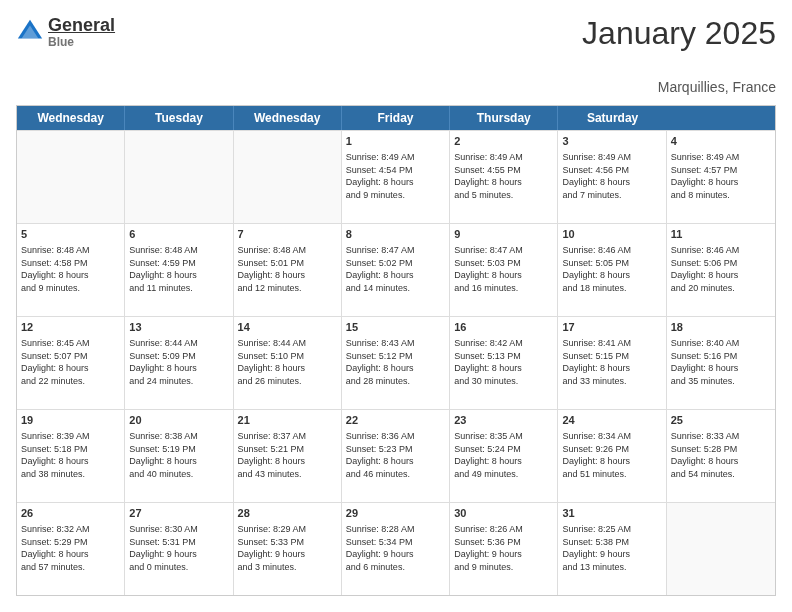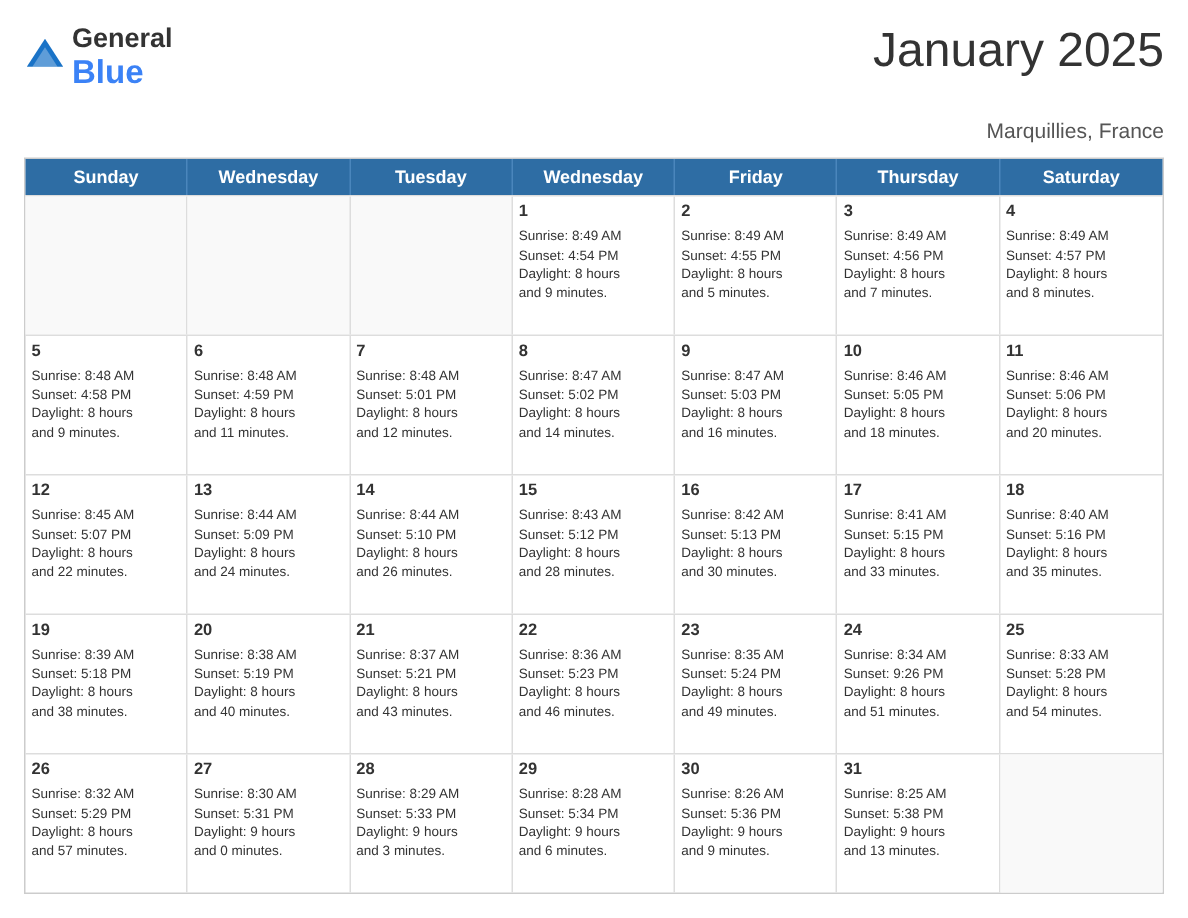--- a/index.html
+++ b/index.html
@@ -30,25 +30,26 @@
     }
     .logo-text {
       display: flex;
       flex-direction: column;
       line-height: 1.1;
     }
     .logo-general {
       font-size: 18px;
       font-weight: bold;
       color: #333;
+      text-decoration: underline;
     }
     .logo-blue {
-      font-size: 22px;
+      font-size: 12px;
       font-weight: bold;
-      color: #3b82f6;
+      color: #737373;
     }
     .logo-icon {
       width: 28px;
       height: 28px;
     }
     .title-block {
       text-align: right;
     }
     .main-title {
       font-size: 32px;
@@ -129,21 +130,20 @@
       </div>
     </div>
     <div class="title-block">
       <div class="main-title">January 2025</div>
       <div class="subtitle">Marquillies, France</div>
     </div>
   </div>
 
   <div class="calendar">
     <div class="cal-header">
-    <div class="cal-header-cell">Sunday</div>
         <div class="cal-header-cell">Wednesday</div>
         <div class="cal-header-cell">Tuesday</div>
         <div class="cal-header-cell">Wednesday</div>
         <div class="cal-header-cell">Friday</div>
         <div class="cal-header-cell">Thursday</div>
         <div class="cal-header-cell">Saturday</div>
       </div>
     <div class="cal-body">
     <div class="cal-row">
           <div class="cal-cell empty"></div>

